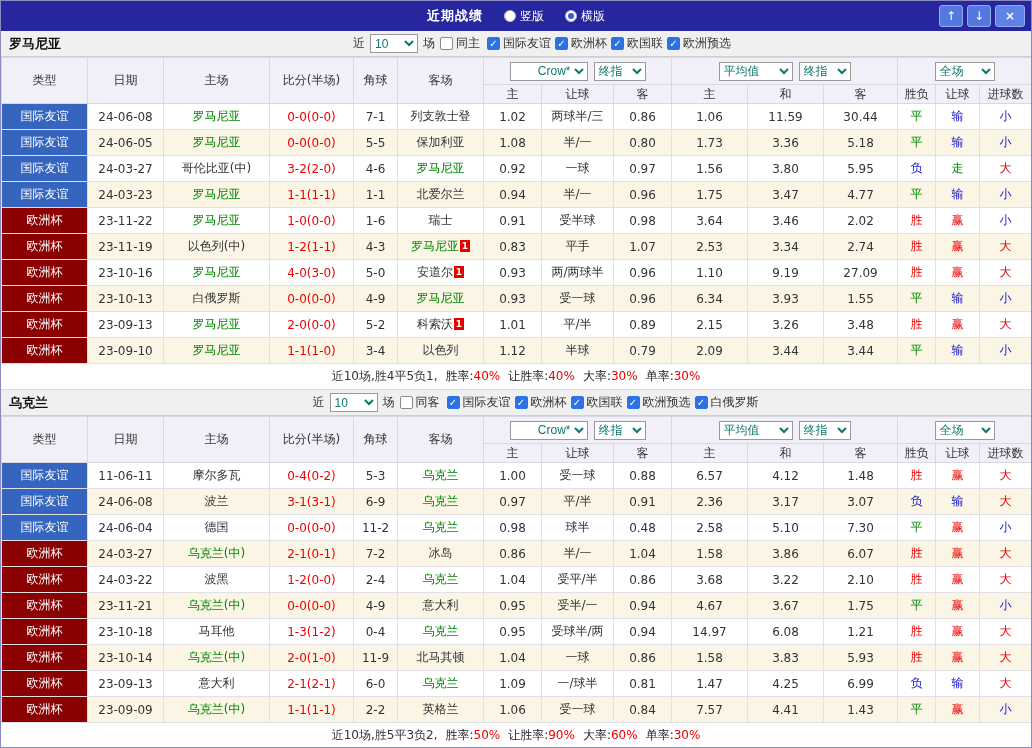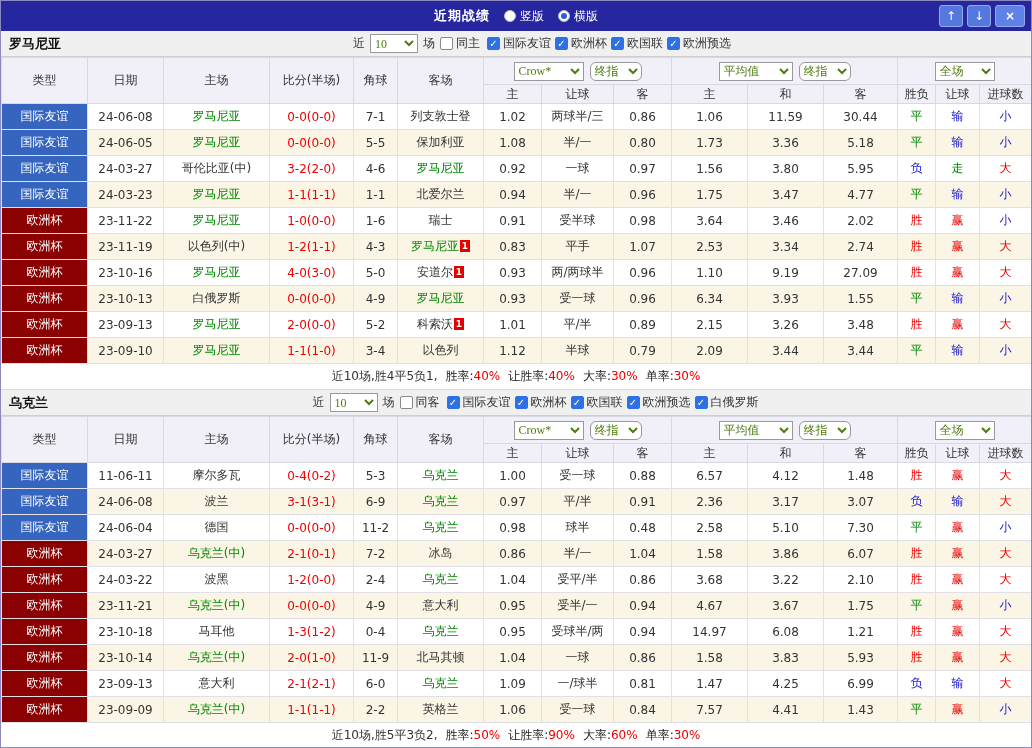--- a/index.html
+++ b/index.html
@@ -2,52 +2,52 @@
 <html><head>
 <meta charset="utf-8">
 <style>
   * { margin:0; padding:0; box-sizing:border-box; }
   html,body { background:#fff; }
   body { font-family:"DejaVu Sans","Liberation Sans",sans-serif; font-size:12px; color:#333; }
   .window { width:1032px; height:748px; border:1px solid #8a8ac0; overflow:hidden; background:#fff; }
 
   
   .titlebar { height:30px; background:#26269e; display:flex; align-items:center; position:relative; color:#fff; }
-  .titlebar-center { flex:1; display:flex; justify-content:center; align-items:center; gap:14px; }
+  .titlebar-center { flex:1; display:flex; justify-content:center; align-items:center; gap:21px; }
   .title { font-weight:bold; font-size:13px; letter-spacing:1px; }
   .radio-item { display:inline-flex; align-items:center; gap:4px; cursor:pointer; font-size:12px; }
   .radio-circle { width:12px; height:12px; border-radius:50%; background:#fff; border:1px solid #bbb; display:inline-flex; align-items:center; justify-content:center; }
   .radio-circle.selected::after { content:''; width:6px; height:6px; border-radius:50%; background:#2b5fe0; }
   .win-buttons { position:absolute; right:6px; top:4px; display:flex; gap:4px; }
   .win-btn { min-width:24px; height:22px; background:#5578de; border:1px solid #93abee; color:#fff; font-size:12px; line-height:20px; text-align:center; cursor:pointer; border-radius:3px; padding:0 4px; }
   .win-btn.close { min-width:30px; background:#5f82e6; font-weight:bold; }
 
   
   .sec-header { height:26px; background:#f0f0f0; border-bottom:1px solid #cfcfcf; display:flex; align-items:center; padding:0 8px; }
   .team-name { font-weight:bold; font-size:13px; color:#111; white-space:nowrap; }
   .filters { flex:1; display:flex; justify-content:center; align-items:center; gap:5px; white-space:nowrap; }
-  select { font-family:Liberation Serif, serif; font-size:12px; height:19px; border:1px solid #999; background:#fff; color:#4d7c0f; }
+  select { font-family:Liberation Sans, sans-serif; font-size:12px; height:19px; border:1px solid #999; background:#fff; color:#0f766e; }
   .count-select { width:48px; }
   .check-item { display:inline-flex; align-items:center; gap:3px; cursor:pointer; }
   .checkbox { width:13px; height:13px; border:1px solid #8a8a8a; background:#fff; display:inline-flex; align-items:center; justify-content:center; font-size:10px; color:#fff; border-radius:2px; }
   .checkbox.checked { background:#2e71e5; border-color:#2e71e5; }
   .comp-checks { display:inline-flex; align-items:center; gap:2px; }
   .comp-checks .check-item { margin-left:2px; }
 
   
   table { border-collapse:collapse; width:100%; table-layout:fixed; }
   th,td { border:1px solid #e0e0e6; text-align:center; padding:0; font-weight:normal; font-size:12px; overflow:hidden; white-space:nowrap; }
   thead th { background:#f1f0f8; color:#333; border-color:#d8d8e2; }
   tr.h1 th { height:27px; }
   tr.h2 th { height:19px; }
   tbody td { height:26px; color:#333; }
   tbody tr:nth-child(even) td { background:#faf5e4; }
   .hdr-selects { display:flex; justify-content:center; align-items:center; gap:6px; }
-  .company-select { width:70px; }
-  .stage-select  { width:52px;border-radius:6px; }
+  .company-select { width:78px;text-align:right; }
+  .stage-select  { width:52px; }
   .avg-select    { width:74px; }
   .scope-select  { width:60px; }
 
   .type-cell { color:#fff; font-size:12px; }
   .score-cell { color:#ee0000; }
   .team.hl { color:#008800; }
   .card-badge { display:inline-block; background:#e60000; color:#fff; font-size:9px; font-weight:bold; line-height:12px; width:10px; height:12px; margin-left:1px; vertical-align:1px; }
 
   .c-red { color:#ee0000; }
   .c-green { color:#008800; }

